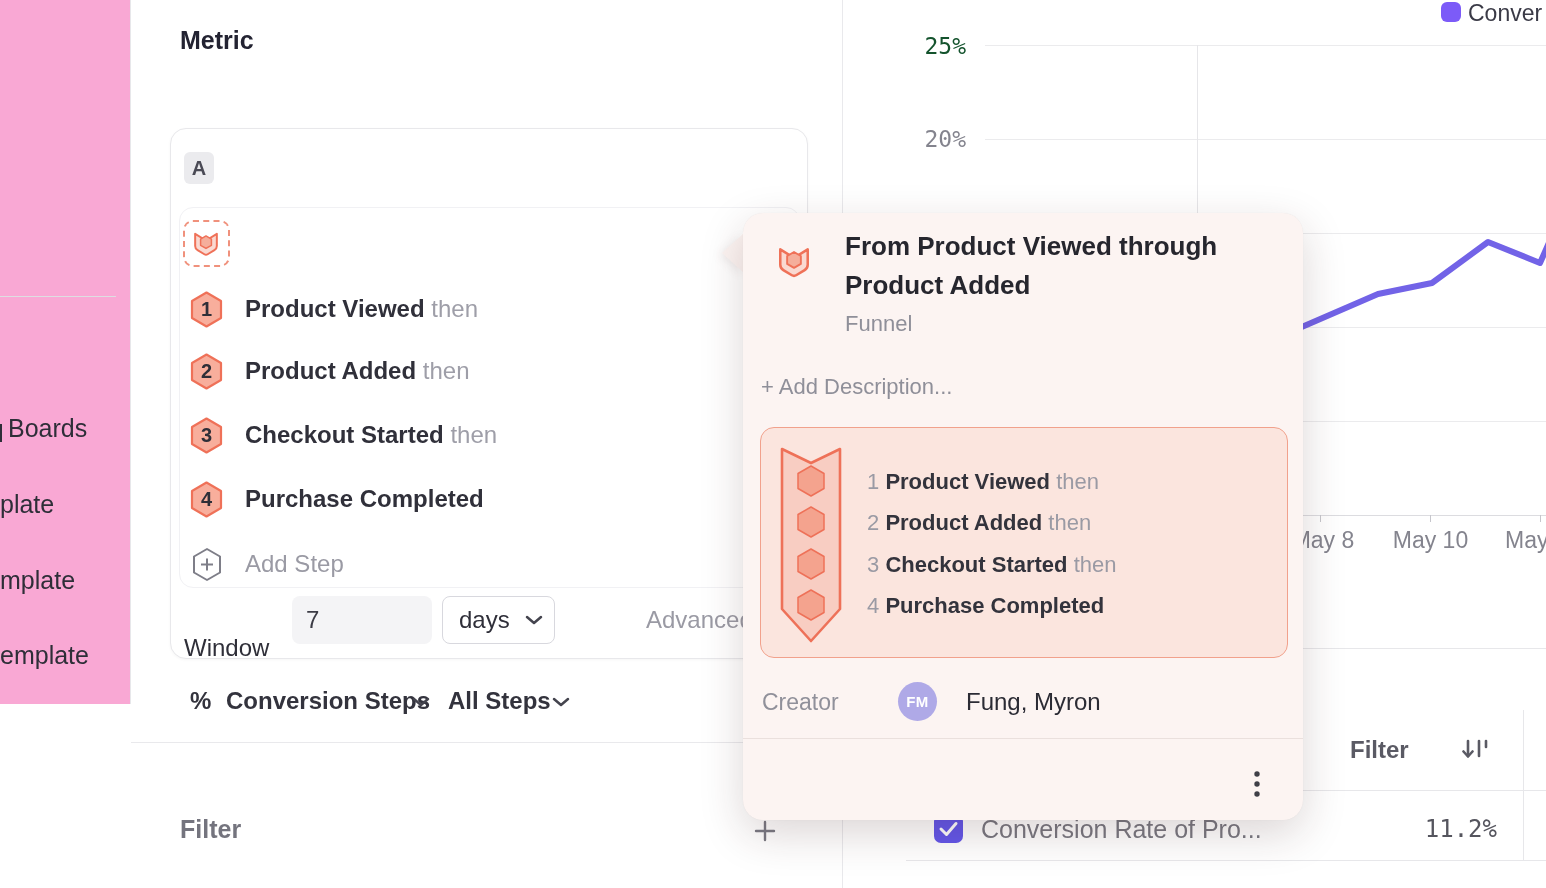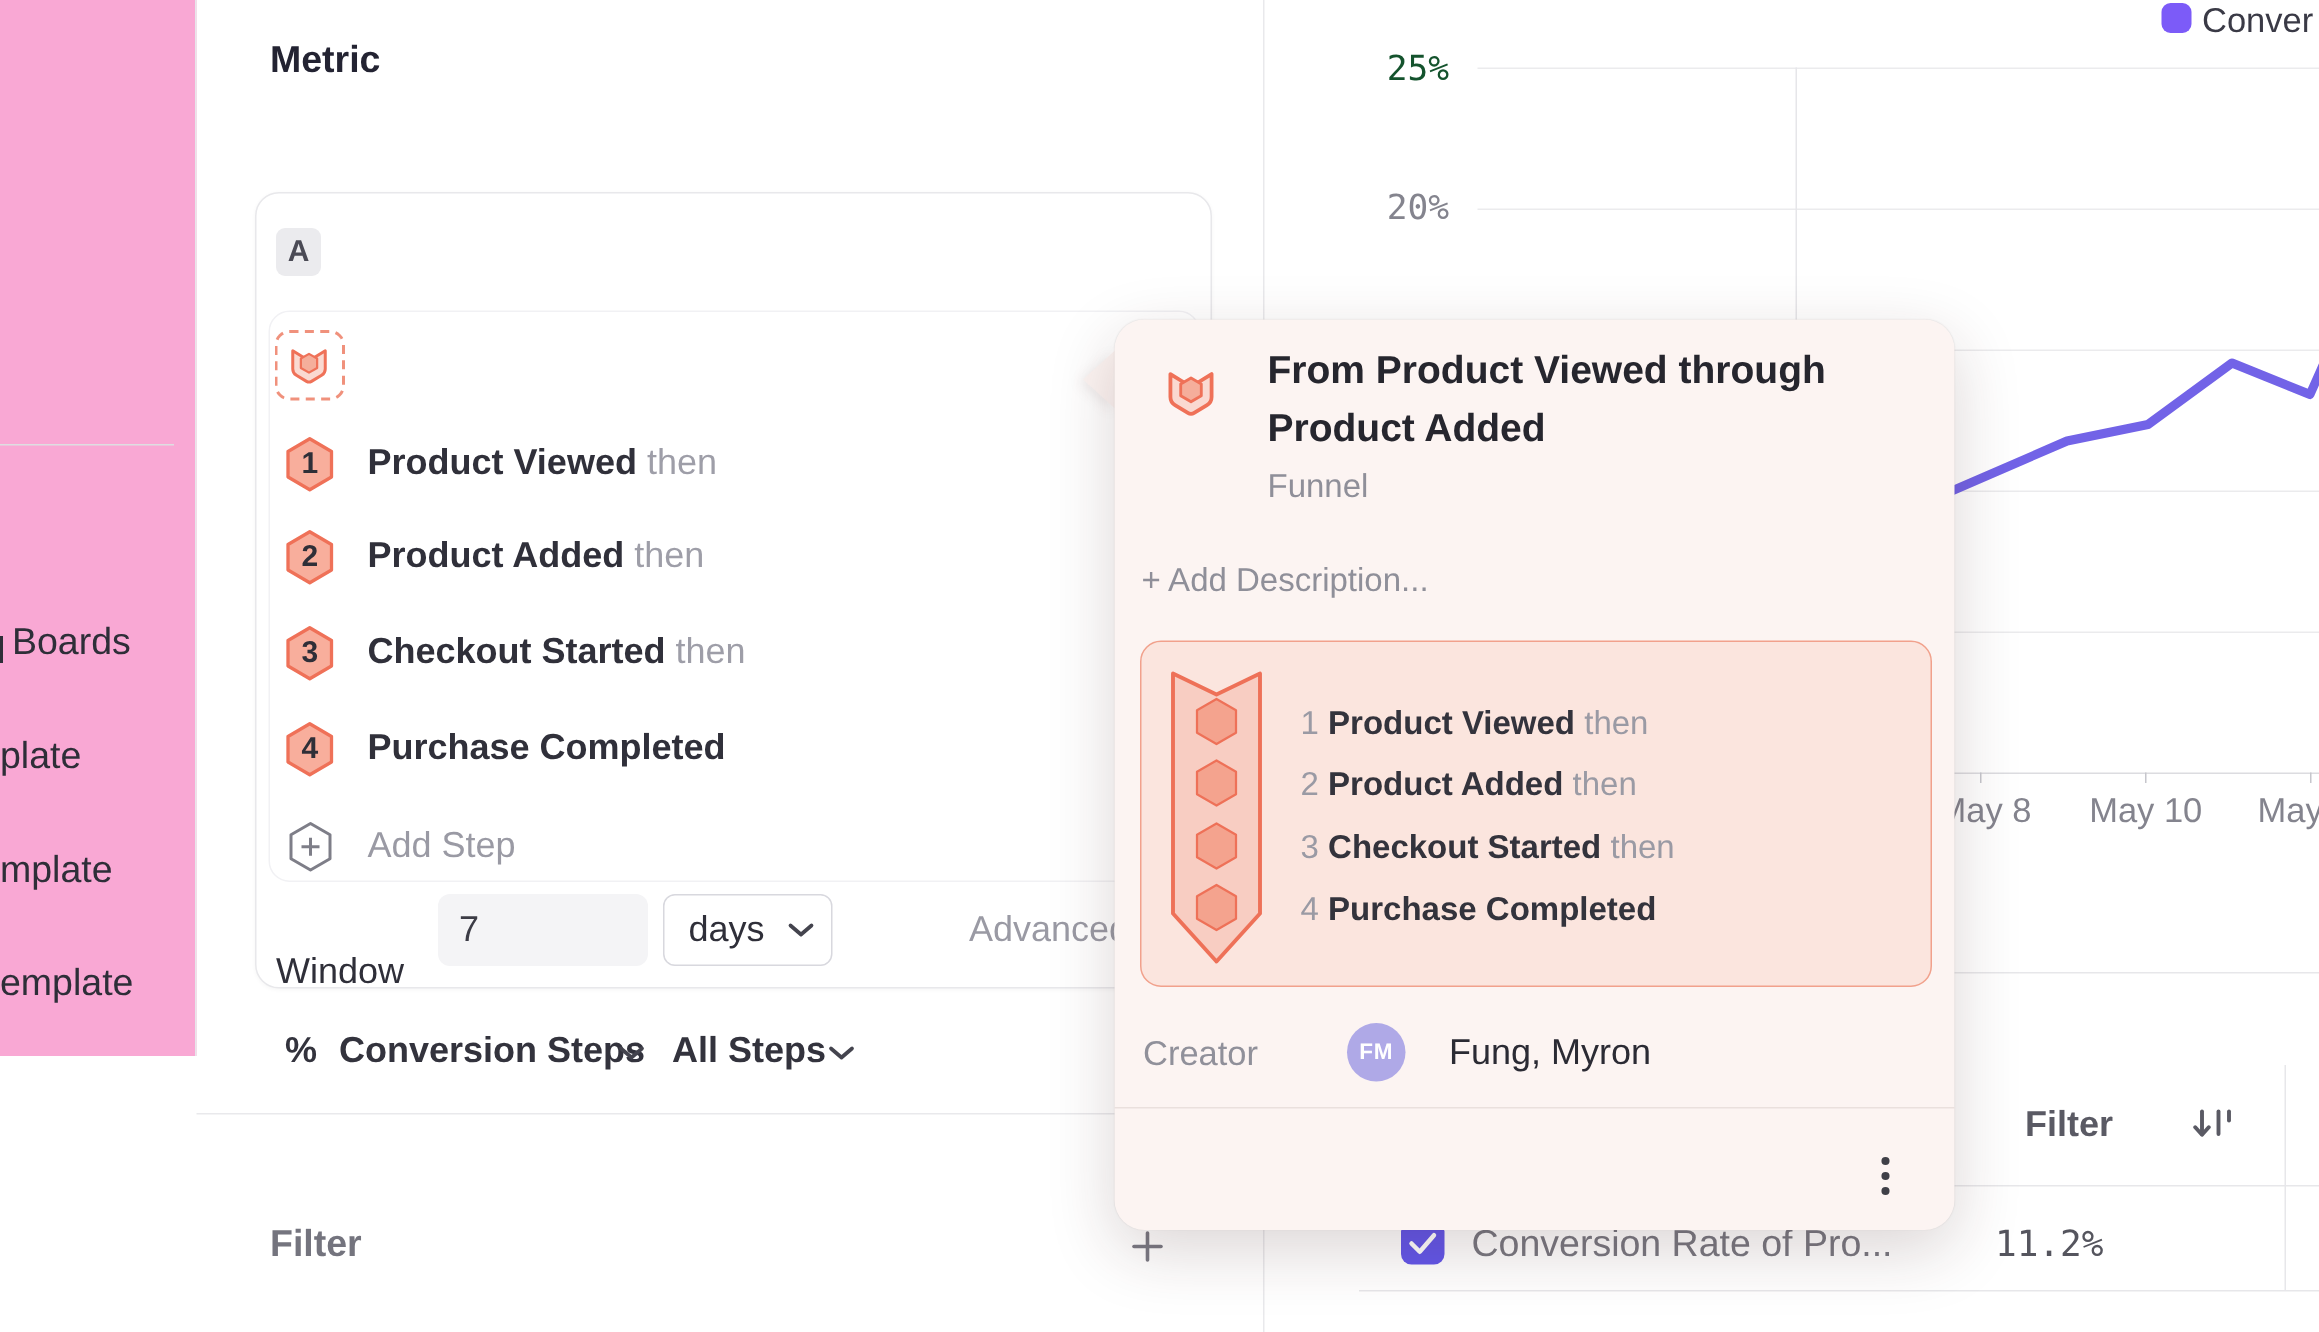--- a/index.html
+++ b/index.html
@@ -158,21 +158,21 @@
   </svg>
   <div class="abs" style="left:906px;top:790px;width:640px;height:1px;background:#E7E7EA;"></div>
   <div class="abs" style="left:1523px;top:710px;width:1px;height:150px;background:#E7E7EA;"></div>
 
   <div class="abs" style="left:934px;top:814px;width:29px;height:29px;background:#6357EA;border-radius:7px;">
     <svg width="29" height="29" viewBox="0 0 29 29">
       <polyline points="7,15 12.5,20.5 22,9.5" fill="none" stroke="#fff" stroke-width="3" stroke-linecap="round" stroke-linejoin="round"></polyline>
     </svg>
   </div>
   <div class="abs nowrap" style="left:981px;top:814px;height:30px;line-height:30px;font-size:25px;color:#797982;">Conversion Rate of Pro...</div>
-  <div class="abs mono nowrap" style="left:1330px;top:815px;width:167px;text-align:left;font-size:24px;color:#55555E;">11.2%</div>
+  <div class="abs mono nowrap" style="left:1330px;top:815px;width:167px;text-align:right;font-size:24px;color:#55555E;">11.2%</div>
   <div class="abs" style="left:906px;top:860px;width:640px;height:1px;background:#E7E7EA;"></div>
 
   <div class="abs" style="left:722px;top:233px;width:0;height:0;border-top:20px solid transparent;border-bottom:20px solid transparent;border-right:22px solid #FCF4F2;filter:drop-shadow(-3px 2px 4px rgba(60,30,30,0.08));"></div>
 
   <div class="abs" style="left:743px;top:213px;width:560px;height:607px;background:#FCF4F2;border-radius:20px;box-shadow:0 14px 44px rgba(60,30,30,0.18), 0 0 1px rgba(0,0,0,0.08);">
 
     <svg class="abs" style="left:32px;top:29px;" width="38" height="38" viewBox="0 0 36 36">
       <path d="M5 7 L18 15 L31 7 L31 21.5 C31 23.6 29.9 25.5 28.1 26.6 L20 31.5 C18.8 32.2 17.2 32.2 16 31.5 L7.9 26.6 C6.1 25.5 5 23.6 5 21.5 Z" fill="#FAD9D1" stroke="#EF7158" stroke-width="2.4" stroke-linejoin="round"></path>
       <polygon points="18,9.5 24.5,13.25 24.5,20.75 18,24.5 11.5,20.75 11.5,13.25" fill="#F5AE9B" stroke="#EF7158" stroke-width="1.8" stroke-linejoin="round"></polygon>
     </svg>

